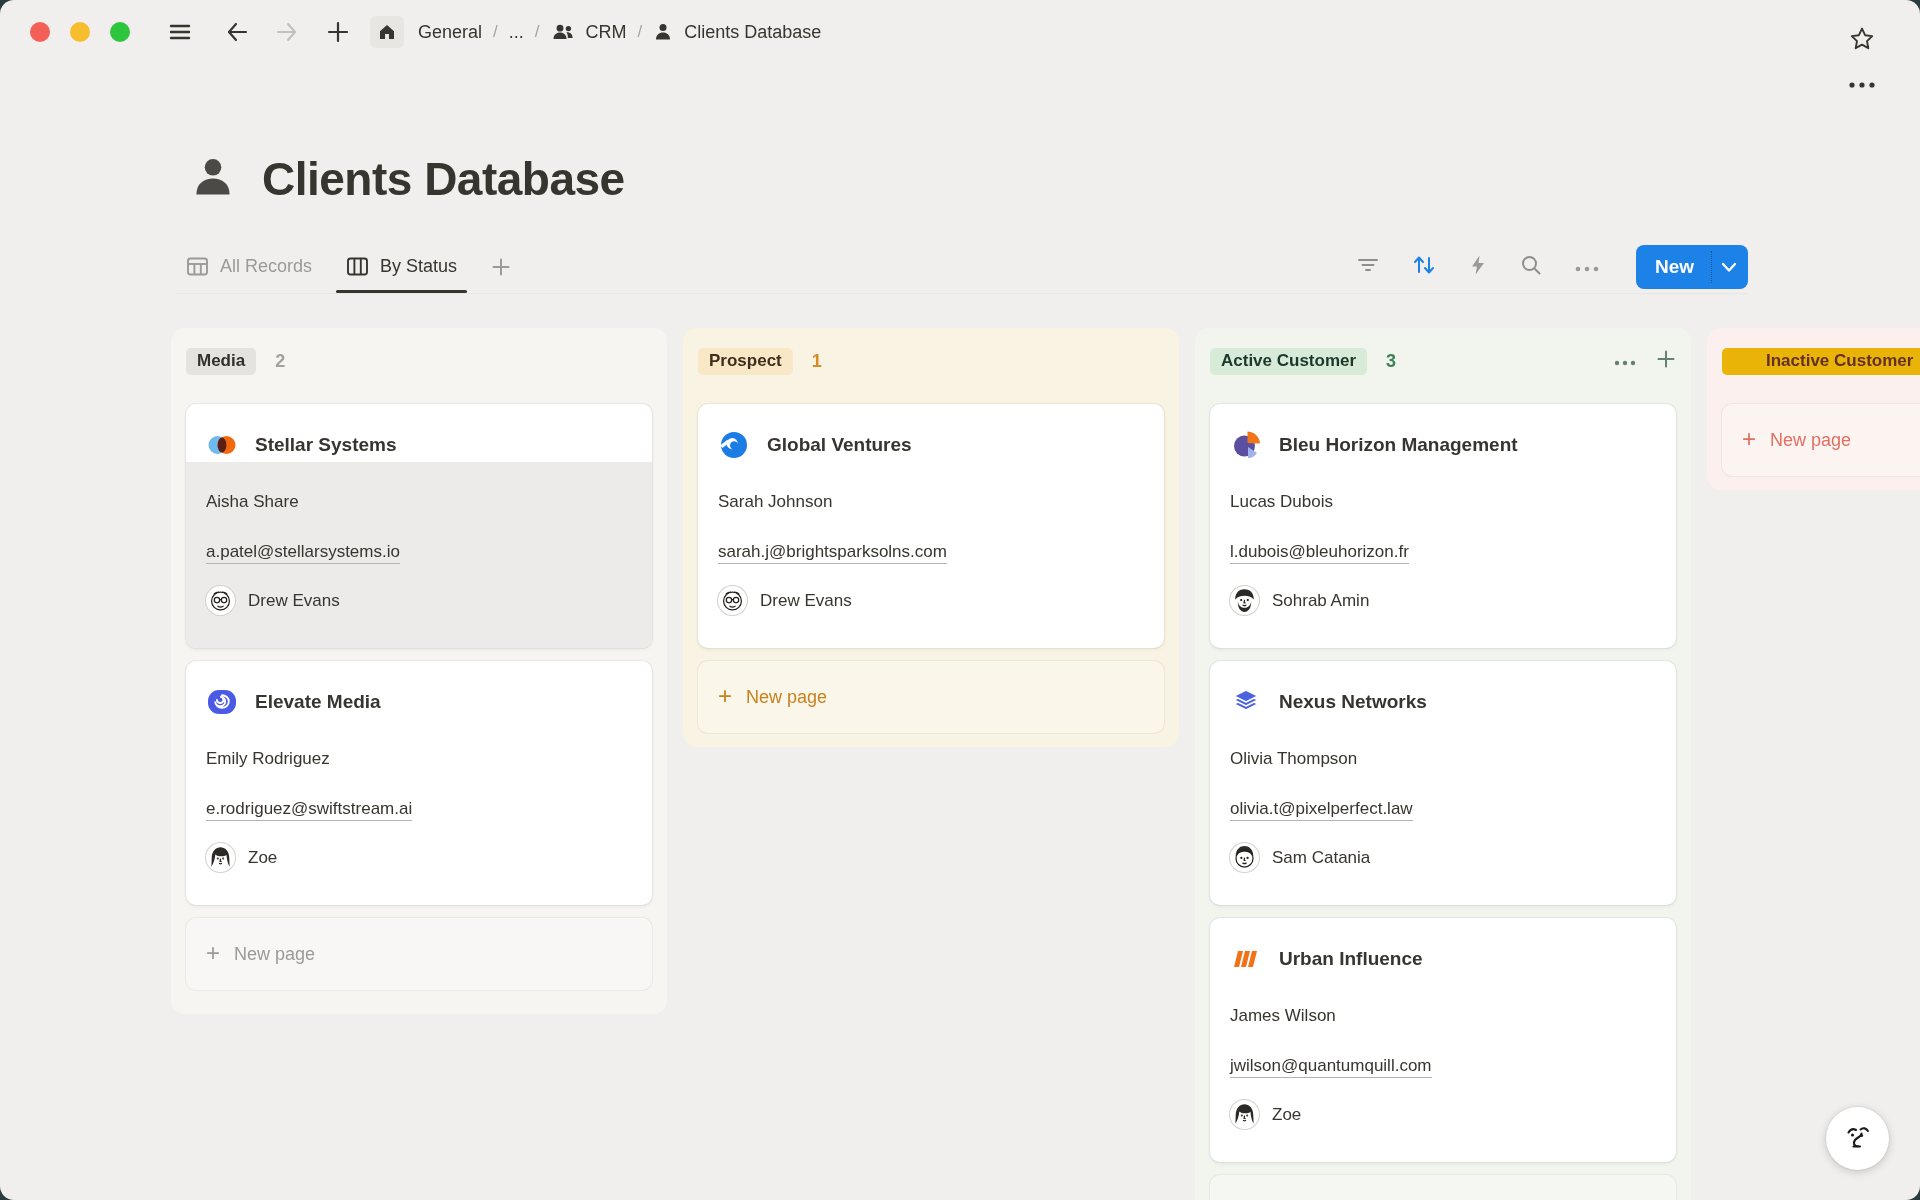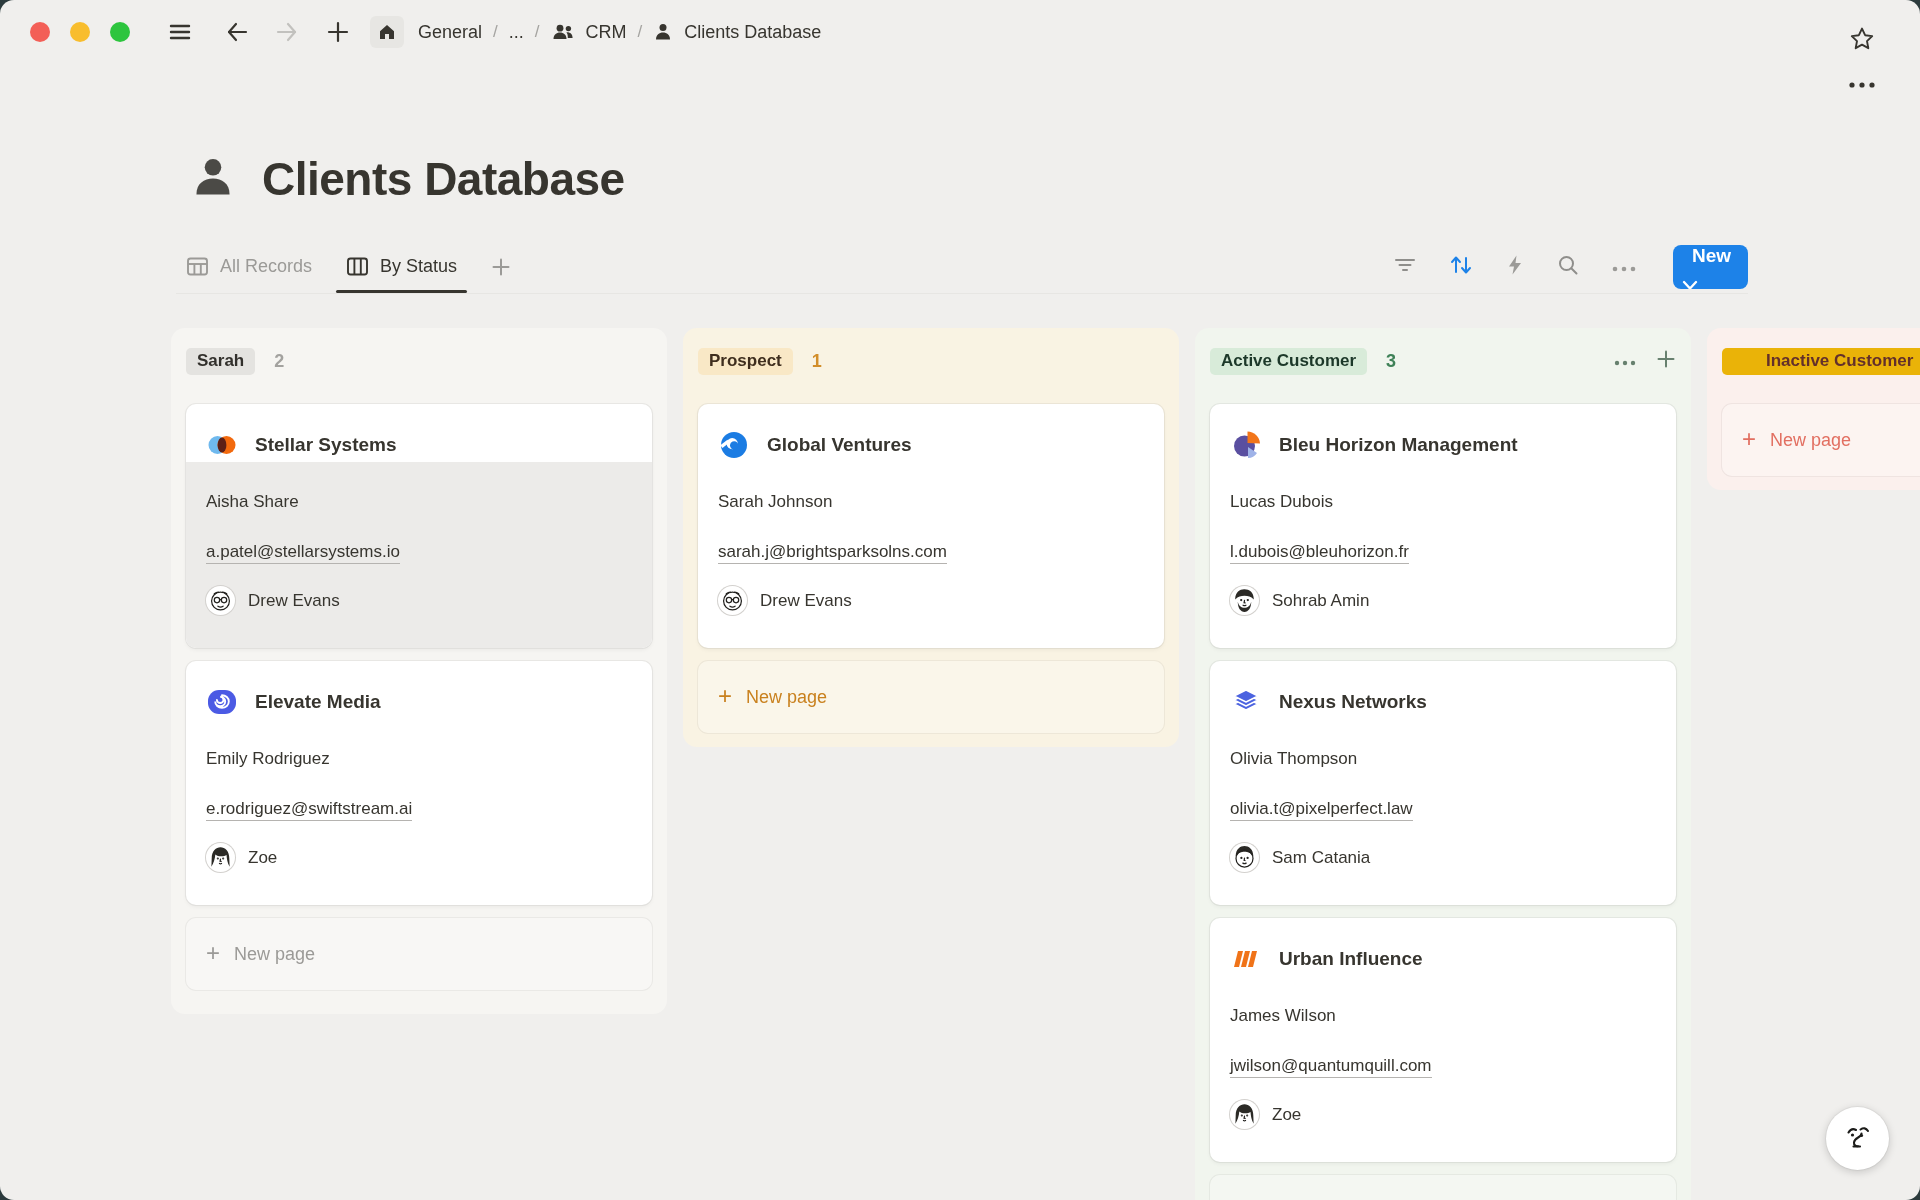--- a/index.html
+++ b/index.html
@@ -29,21 +29,21 @@
 
   
   .viewbar { position:relative; margin-top:34px; height:54px; }
   .viewbar .rule { position:absolute; left:176px; right:172px; bottom:0; height:1px; background:#E7E6E3; }
   .tabs { position:absolute; left:186px; top:0; display:flex; align-items:center; height:53px; gap:34px; }
   .tab { display:flex; align-items:center; gap:11px; font-size:18px; font-weight:400; color:#9B9A97; height:100%; position:relative; cursor:pointer; }
   .tab.active { color:#37352F; }
   .tab.active::after { content:""; position:absolute; left:-10px; right:-10px; bottom:0; height:3px; background:#37352F; border-radius:2px; }
   .tab-add { color:#9B9A97; }
   .tools { position:absolute; right:172px; top:0; height:53px; display:flex; align-items:center; gap:33px; }
-  .newbtn { display:flex; align-items:stretch; height:44px; background:#1D82E8; border-radius:8px; overflow:hidden; color:#fff; margin-left:4px; cursor:pointer;flex-direction:column; }
+  .newbtn { display:flex; align-items:stretch; height:44px; background:#1D82E8; border-radius:8px; overflow:hidden; color:#fff; margin-left:4px; cursor:pointer; }
   .newbtn-main { display:flex; align-items:center; padding:0 17px 0 19px; font-size:19px; font-weight:bold; }
   .newbtn-split { width:1px; border-left:1px dotted rgba(0,0,0,0.35); margin:6px 0; }
   .newbtn-caret { display:flex; align-items:center; padding:0 11px 0 9px; }
 
   
   .board { position:absolute; left:0; top:328px; right:0; bottom:0; }
   .column { position:absolute; top:0; width:496px; border-radius:14px; padding:0 15px; }
   .col-lead     { left:171px;  height:686px; background:#F6F5F2; }
   .col-prospect { left:683px;  height:419px; background:#F9F3E3; }
   .col-active   { left:1195px; height:950px; background:#F1F5EE; }
@@ -278,21 +278,21 @@
             </svg>
         </span>
       </div>
     </div>
   </div>
 
   <div class="board">
 
     <div class="column col-lead">
       <div class="col-head">
-        <span class="col-pill">Sarah</span>
+        <span class="col-pill">Media</span>
         <span class="col-count">2</span>
       </div>
       <div class="cards">
         <div class="card">
           <div class="card-fill"></div>
           <div class="card-inner">
             <div class="card-head">
               <span class="cicon">
                 <svg width="32" height="28" viewBox="0 0 32 28">
                     <circle cx="11.5" cy="14" r="9" fill="#6FB9EE"></circle>

